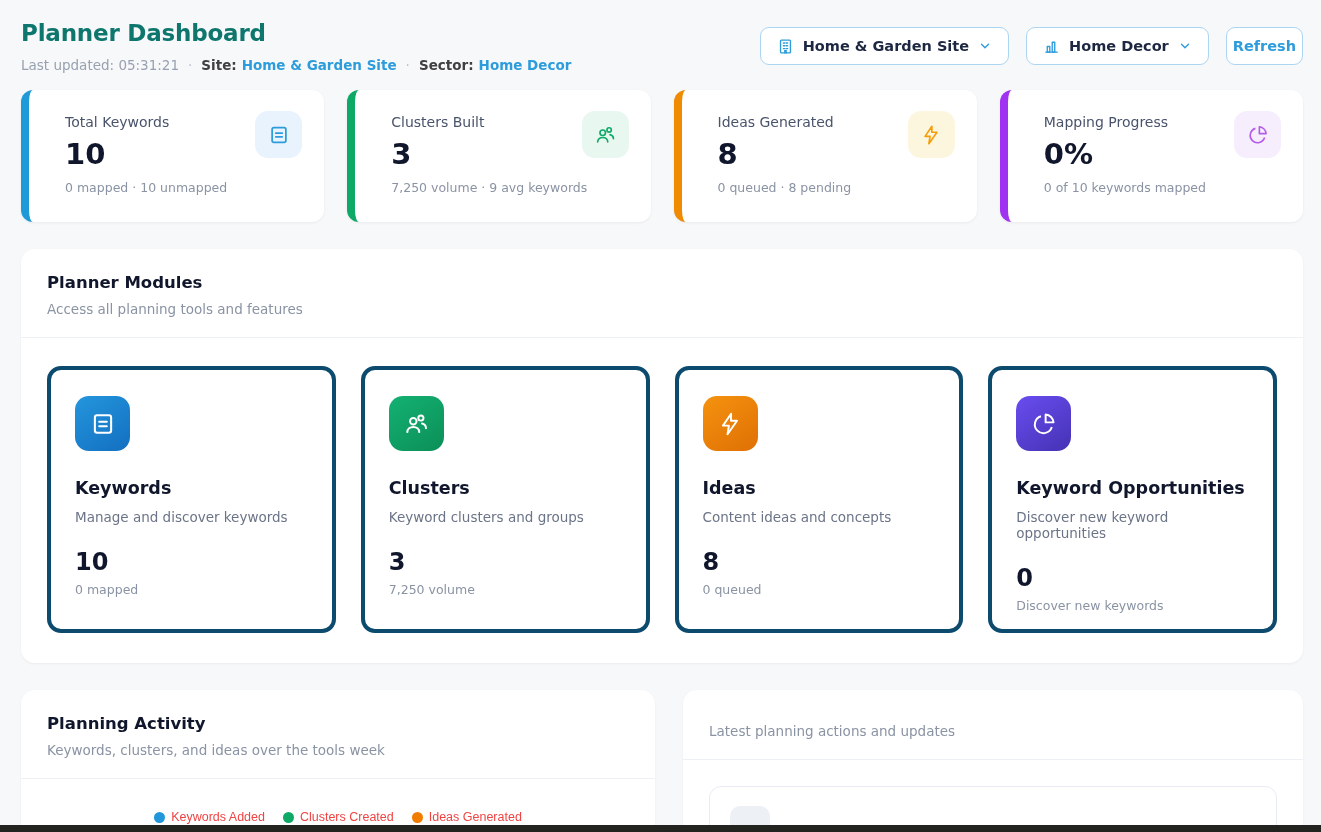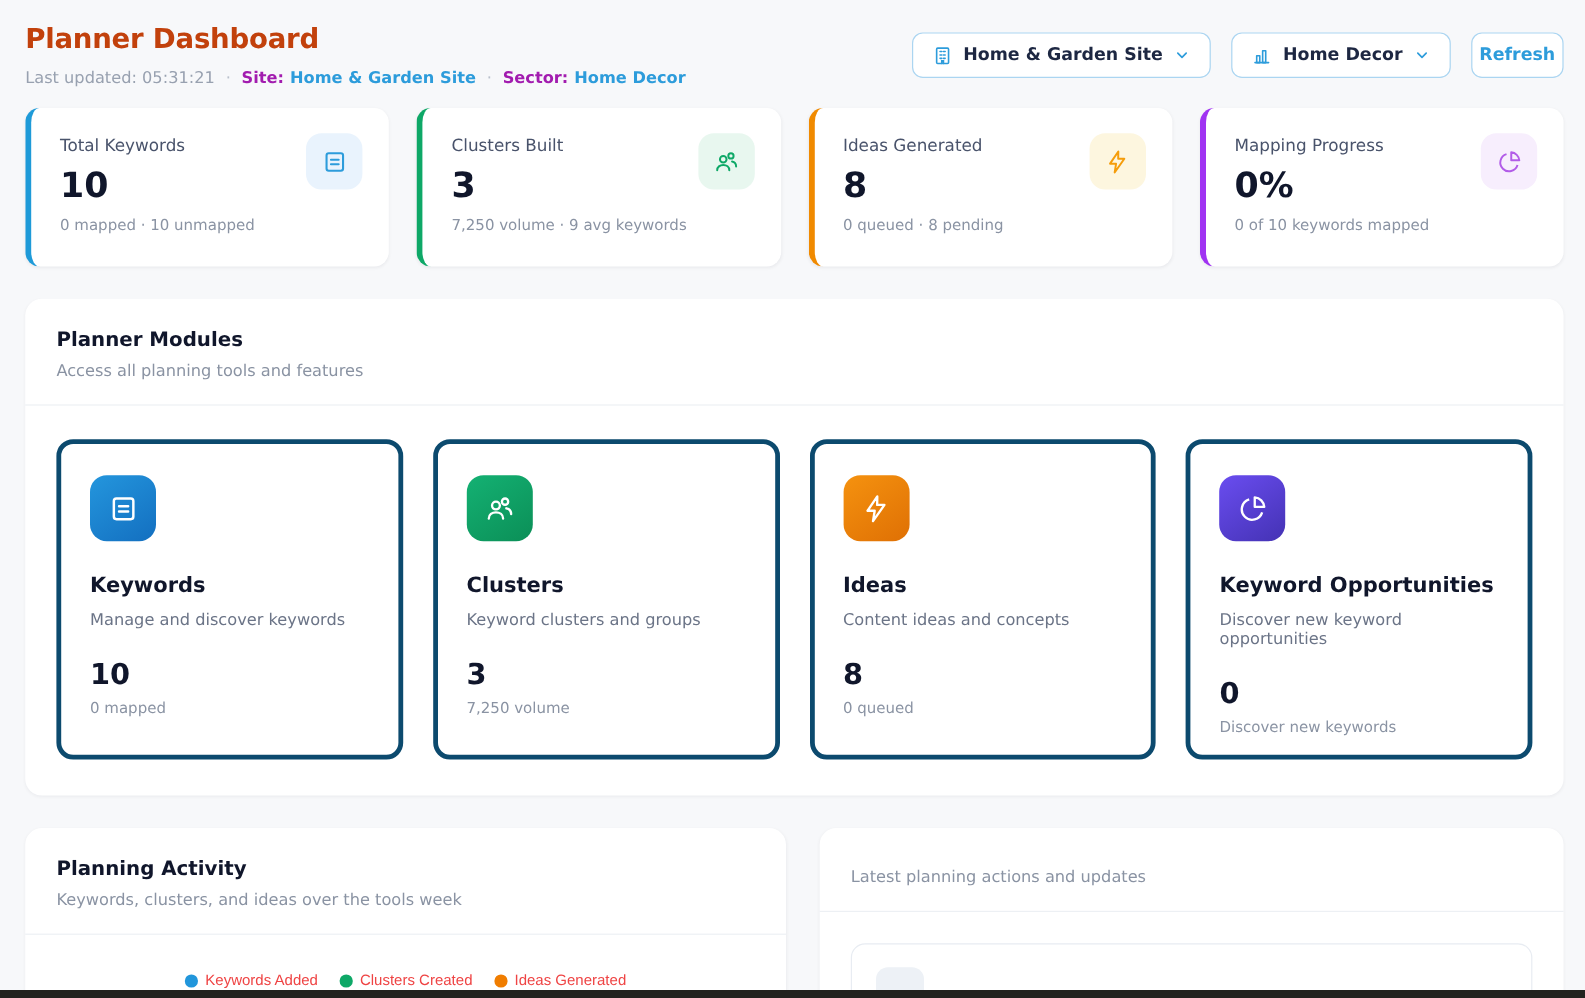--- a/index.html
+++ b/index.html
@@ -7,41 +7,41 @@
   body {
     overflow:hidden;
     background:#f7f8fa;
     font-family:"DejaVu Sans", sans-serif;
     color:#10162b;
   }
   .page { padding:20px 18px 0 21px; }
 
   
   .header { display:flex; justify-content:space-between; align-items:flex-start; }
-  .page-title { font-size:23px; font-weight:700; color:#c2410c; letter-spacing:-0.2px; }
+  .page-title { font-size:23px; font-weight:700; color:#0f766e; letter-spacing:-0.2px; }
   .meta { margin-top:11px; font-size:13.5px; color:#98a1b0; display:flex; align-items:center; gap:9px; }
-  .meta .mlabel { color:#a21caf; font-weight:700; }
+  .meta .mlabel { color:#404040; font-weight:700; }
   .meta .mlink { color:#2d9cdb; font-weight:600; cursor:pointer; }
   .meta .msep { color:#b9c0cb; }
   .meta .pair { display:flex; gap:5px; }
 
   .controls { display:flex; gap:17px; margin-top:7px; }
   .btn {
     display:flex; align-items:center; gap:9px; height:38px; padding:0 16px;
     background:#fff; border:1px solid #abd5f1; border-radius:9px;
     font-family:inherit; font-size:14.5px; font-weight:700; color:#1d2742; cursor:pointer;
   }
   .btn svg { color:#2d9cdb; flex:none; }
   .btn.refresh { color:#2d9cdb; padding:0 6px; }
 
   
   .stats { display:grid; grid-template-columns:repeat(4,1fr); gap:23px; margin-top:17px; }
   .stat {
-    position:relative; background:#fff; border-radius:12px; border-left:5px solid #f97316;
-    box-shadow:0 1px 3px rgba(16,24,40,.06); padding:24px 24px 22px; min-height:132px;
+    position:relative; background:#fff; border-radius:12px; border-left:8px solid #f97316;
+    box-shadow:0 1px 3px rgba(16,24,40,.06); padding:24px 36px 22px; min-height:132px;
   }
   .stat .s-label { font-size:14px; color:#49536b; }
   .stat .s-value { font-size:29px; font-weight:800; color:#10162b; margin-top:7px; }
   .stat .s-sub   { font-size:12.5px; color:#8a93a3; margin-top:9px; }
   .stat .iconbox {
     position:absolute; top:21px; right:22px; width:47px; height:47px; border-radius:13px;
     display:flex; align-items:center; justify-content:center;
   }
   .acc-blue   { border-left-color:#1e9ad8; }
   .acc-blue   .iconbox { background:#e9f3fd; color:#2d9cdb; }

